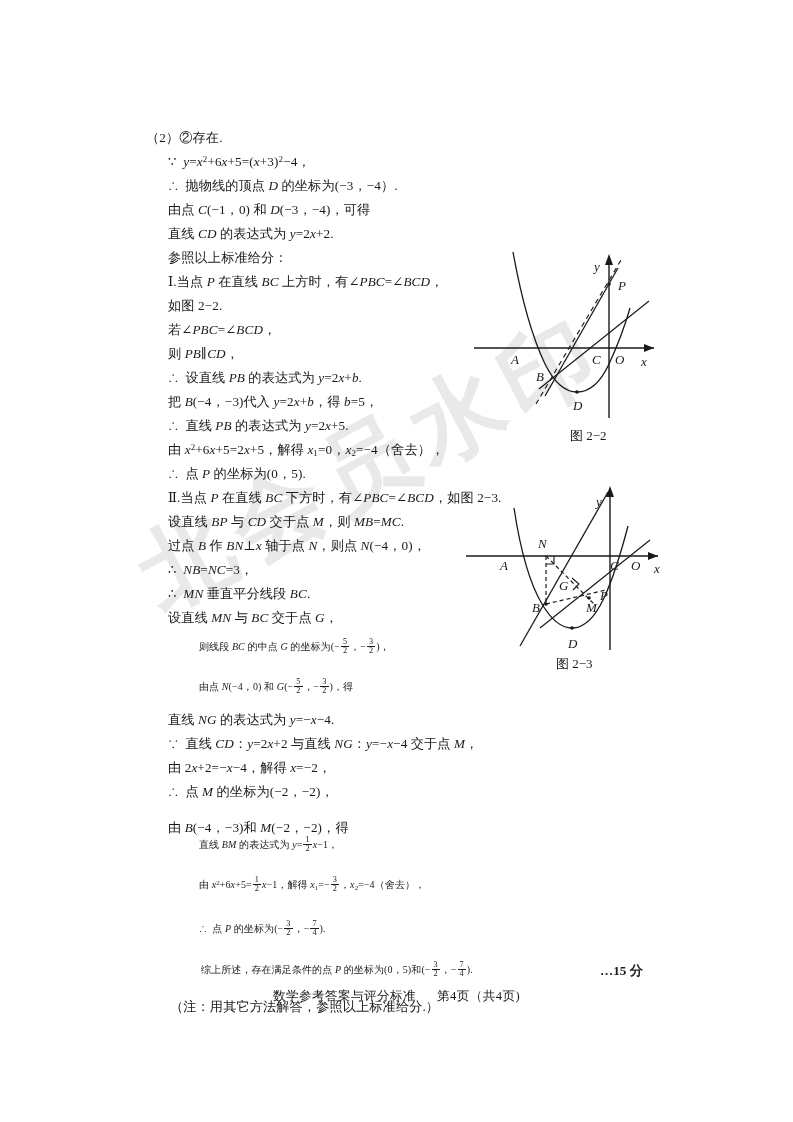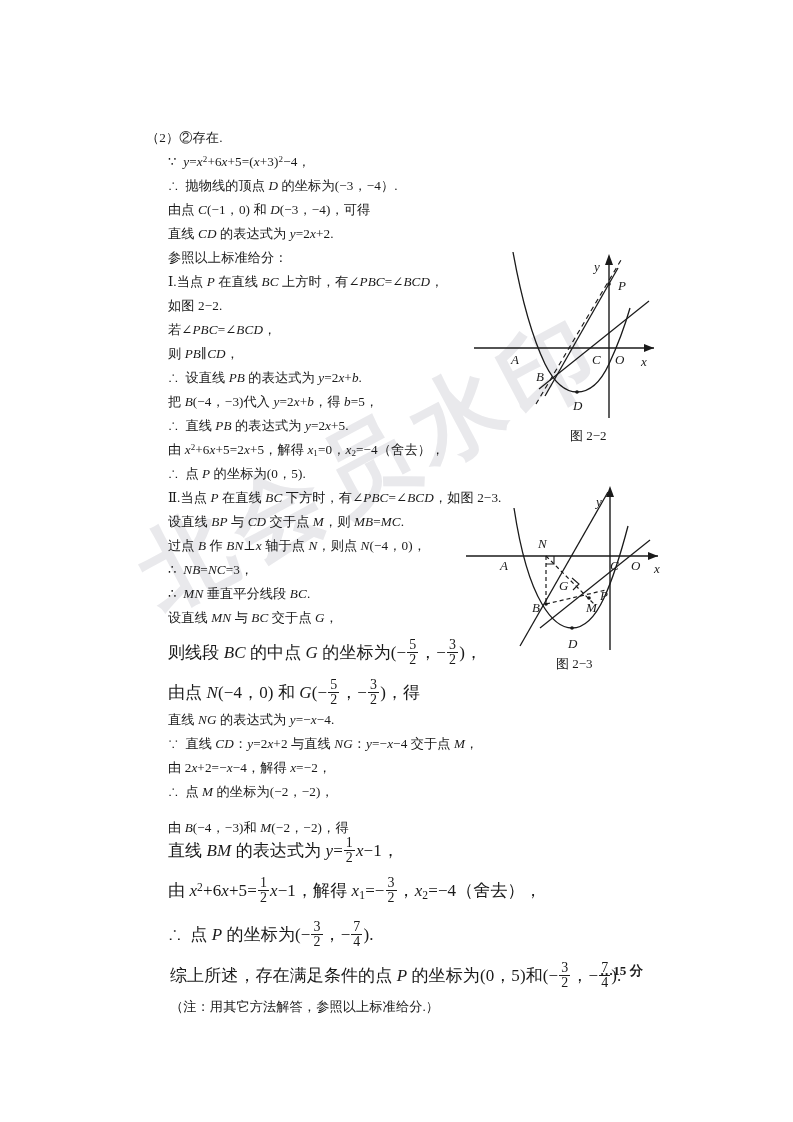--- a/index.html
+++ b/index.html
@@ -64,21 +64,21 @@
     display: inline-block;
     vertical-align: -0.42em;
     text-align: center;
     font-size: 0.82em;
     line-height: 1.02;
     margin: 0 1px;
   }
   .frac .num { display: block; padding: 0 2px; }
   .frac .den { display: block; border-top: 1px solid #1a1a1a; padding: 0 2px; }
 
-  .tall { font-size: 17px; }
+  .tall { font-size: 10px; margin-left: 31px; }
 
   
   .figure { position: absolute; z-index: 3; }
   .figcap {
     position: absolute;
     font-size: 13px;
     white-space: nowrap;
     z-index: 3;
   }
 
@@ -318,14 +318,19 @@
       <text x="128" y="134" font-family="Liberation Serif, serif" font-size="13" font-style="italic" fill="#1a1a1a">M</text>
       <text x="80" y="70" font-family="Liberation Serif, serif" font-size="13" font-style="italic" fill="#1a1a1a">N</text>
       <text x="142" y="122" font-family="Liberation Serif, serif" font-size="13" font-style="italic" fill="#1a1a1a">P</text>
       <text x="173" y="92" font-family="Liberation Serif, serif" font-size="13" font-style="italic" fill="#1a1a1a">O</text>
       <text x="196" y="95" font-family="Liberation Serif, serif" font-size="13" font-style="italic" fill="#1a1a1a">x</text>
       <text x="138" y="28" font-family="Liberation Serif, serif" font-size="13" font-style="italic" fill="#1a1a1a">y</text>
     </svg>
   </div>
   <div class="figcap" style="left:556px; top:655px;">图 2−3</div>
 
+  <div class="footer">
+    <span>数学参考答案与评分标准</span>
+    <span class="gap"></span>
+    <span>第4页（共4页)</span>
+  </div>
 
 </div>
 
 </body></html>

